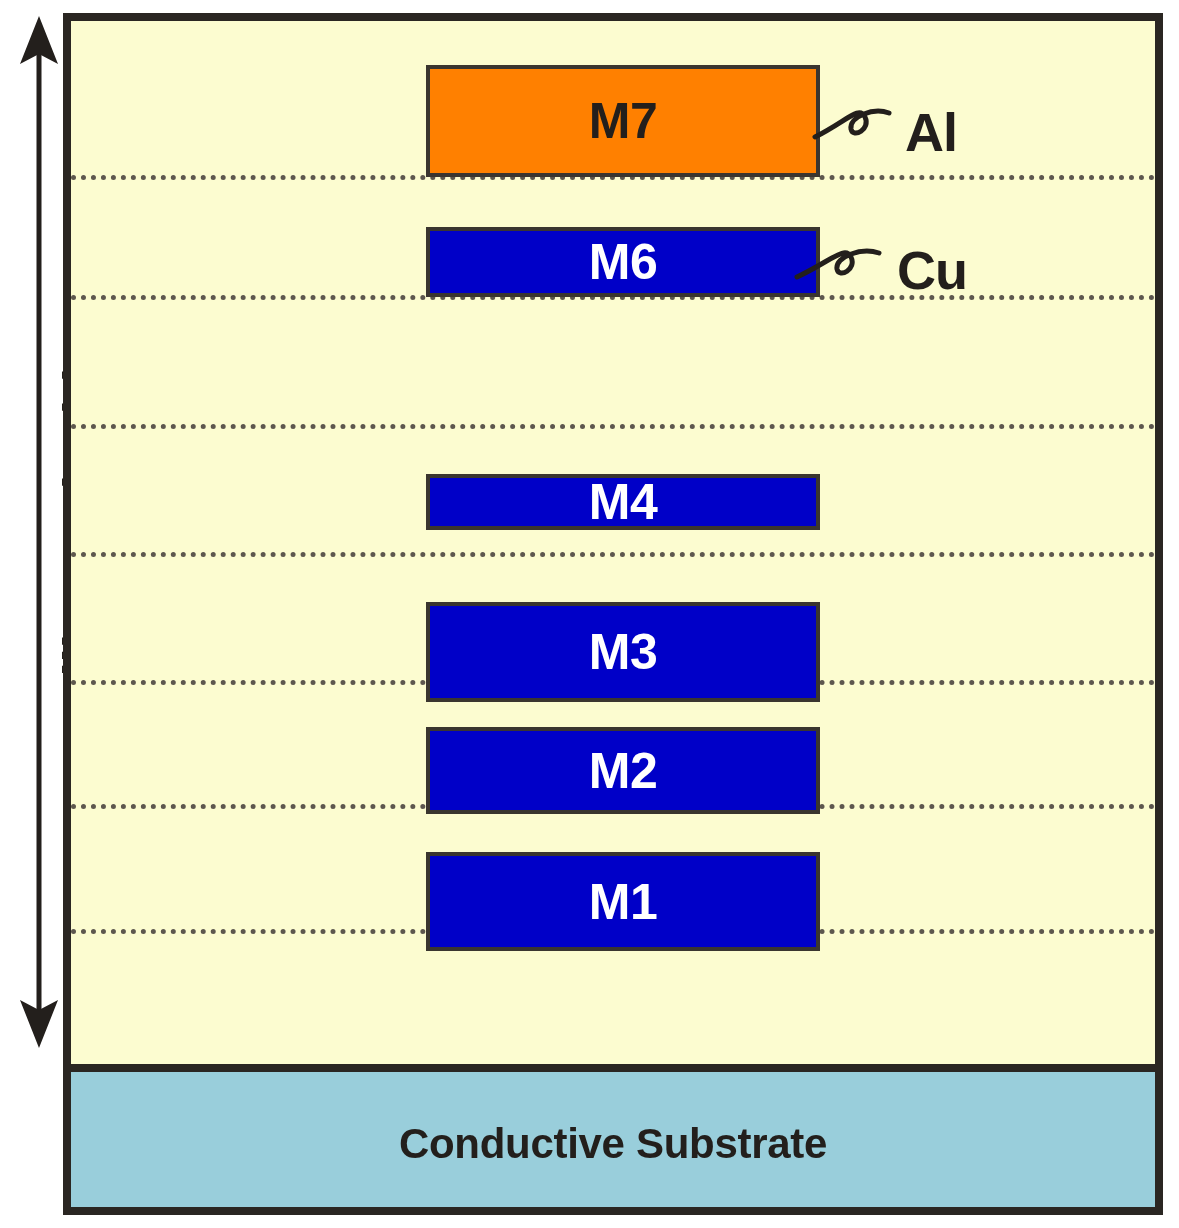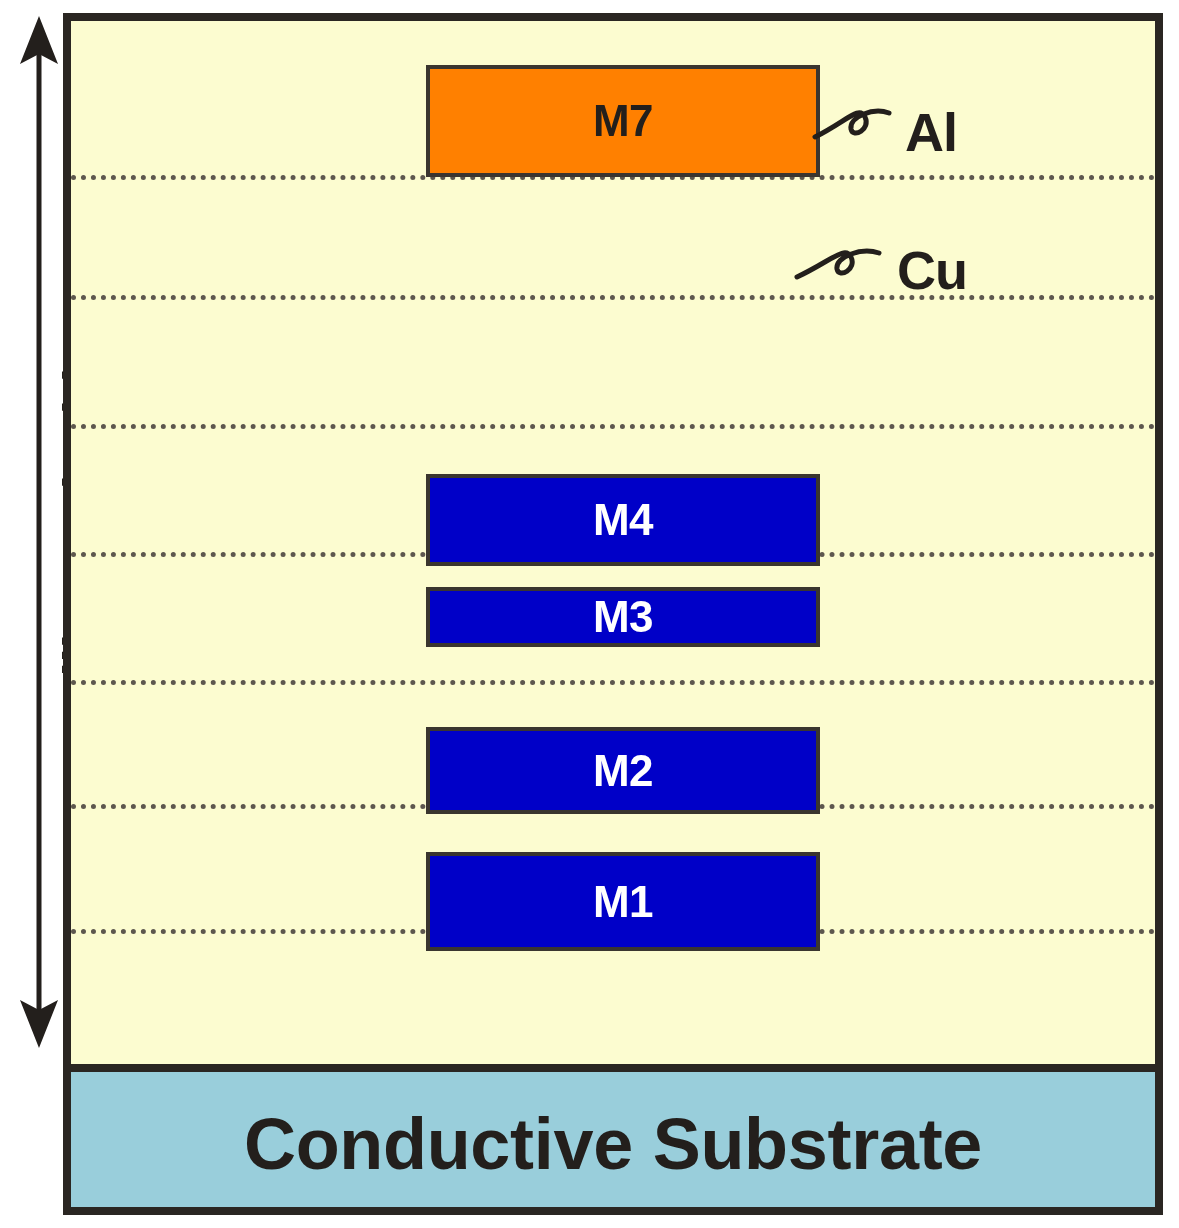--- a/index.html
+++ b/index.html
@@ -78,21 +78,21 @@
     top: 1043px;
     bottom: 0;
     background: #99cedb;
     border-top: 8px solid #2a2622;
     box-sizing: border-box;
     display: flex;
     align-items: center;
     justify-content: center;
   }
   .substrate-label {
-    font-size: 72px;
+    font-size: 42px;
     font-weight: bold;
     color: #231f1c;
     letter-spacing: -0.3px;
     font-family: "Liberation Sans", sans-serif;
     margin-top: 8px;
   }
 
   
   .dotline {
     position: absolute;
@@ -107,21 +107,21 @@
     position: absolute;
     left: 355px;
     width: 394px;
     box-sizing: border-box;
     border: 4px solid #3a352f;
     display: flex;
     align-items: center;
     justify-content: center;
   }
   .metal-label {
-    font-size: 44px;
+    font-size: 50px;
     font-weight: bold;
     letter-spacing: -0.5px;
     font-family: "Liberation Sans", sans-serif;
     line-height: 1;
   }
   .metal.cu  { background: #0000c8; }
   .metal.cu  .metal-label { color: #ffffff; }
   .metal.al  { background: #ff8000; }
   .metal.al  .metal-label { color: #231f1c; }
 
@@ -162,27 +162,30 @@
       <div class="dotline" style="top:403px"></div>
       <div class="dotline" style="top:531px"></div>
       <div class="dotline" style="top:659px"></div>
       <div class="dotline" style="top:783px"></div>
       <div class="dotline" style="top:908px"></div>
 
       <div class="metal al" style="top:44px; height:112px">
         <span class="metal-label">M7</span>
       </div>
 
-
-
-      <div class="metal cu" style="top:453px; height:92px">
+      <div class="metal cu" style="top:206px; height:70px">
+        <span class="metal-label">M6</span>
+      </div>
+
+
+      <div class="metal cu" style="top:453px; height:56px">
         <span class="metal-label">M4</span>
       </div>
 
-      <div class="metal cu" style="top:566px; height:60px">
+      <div class="metal cu" style="top:581px; height:100px">
         <span class="metal-label">M3</span>
       </div>
 
       <div class="metal cu" style="top:706px; height:87px">
         <span class="metal-label">M2</span>
       </div>
 
       <div class="metal cu" style="top:831px; height:99px">
         <span class="metal-label">M1</span>
       </div>

